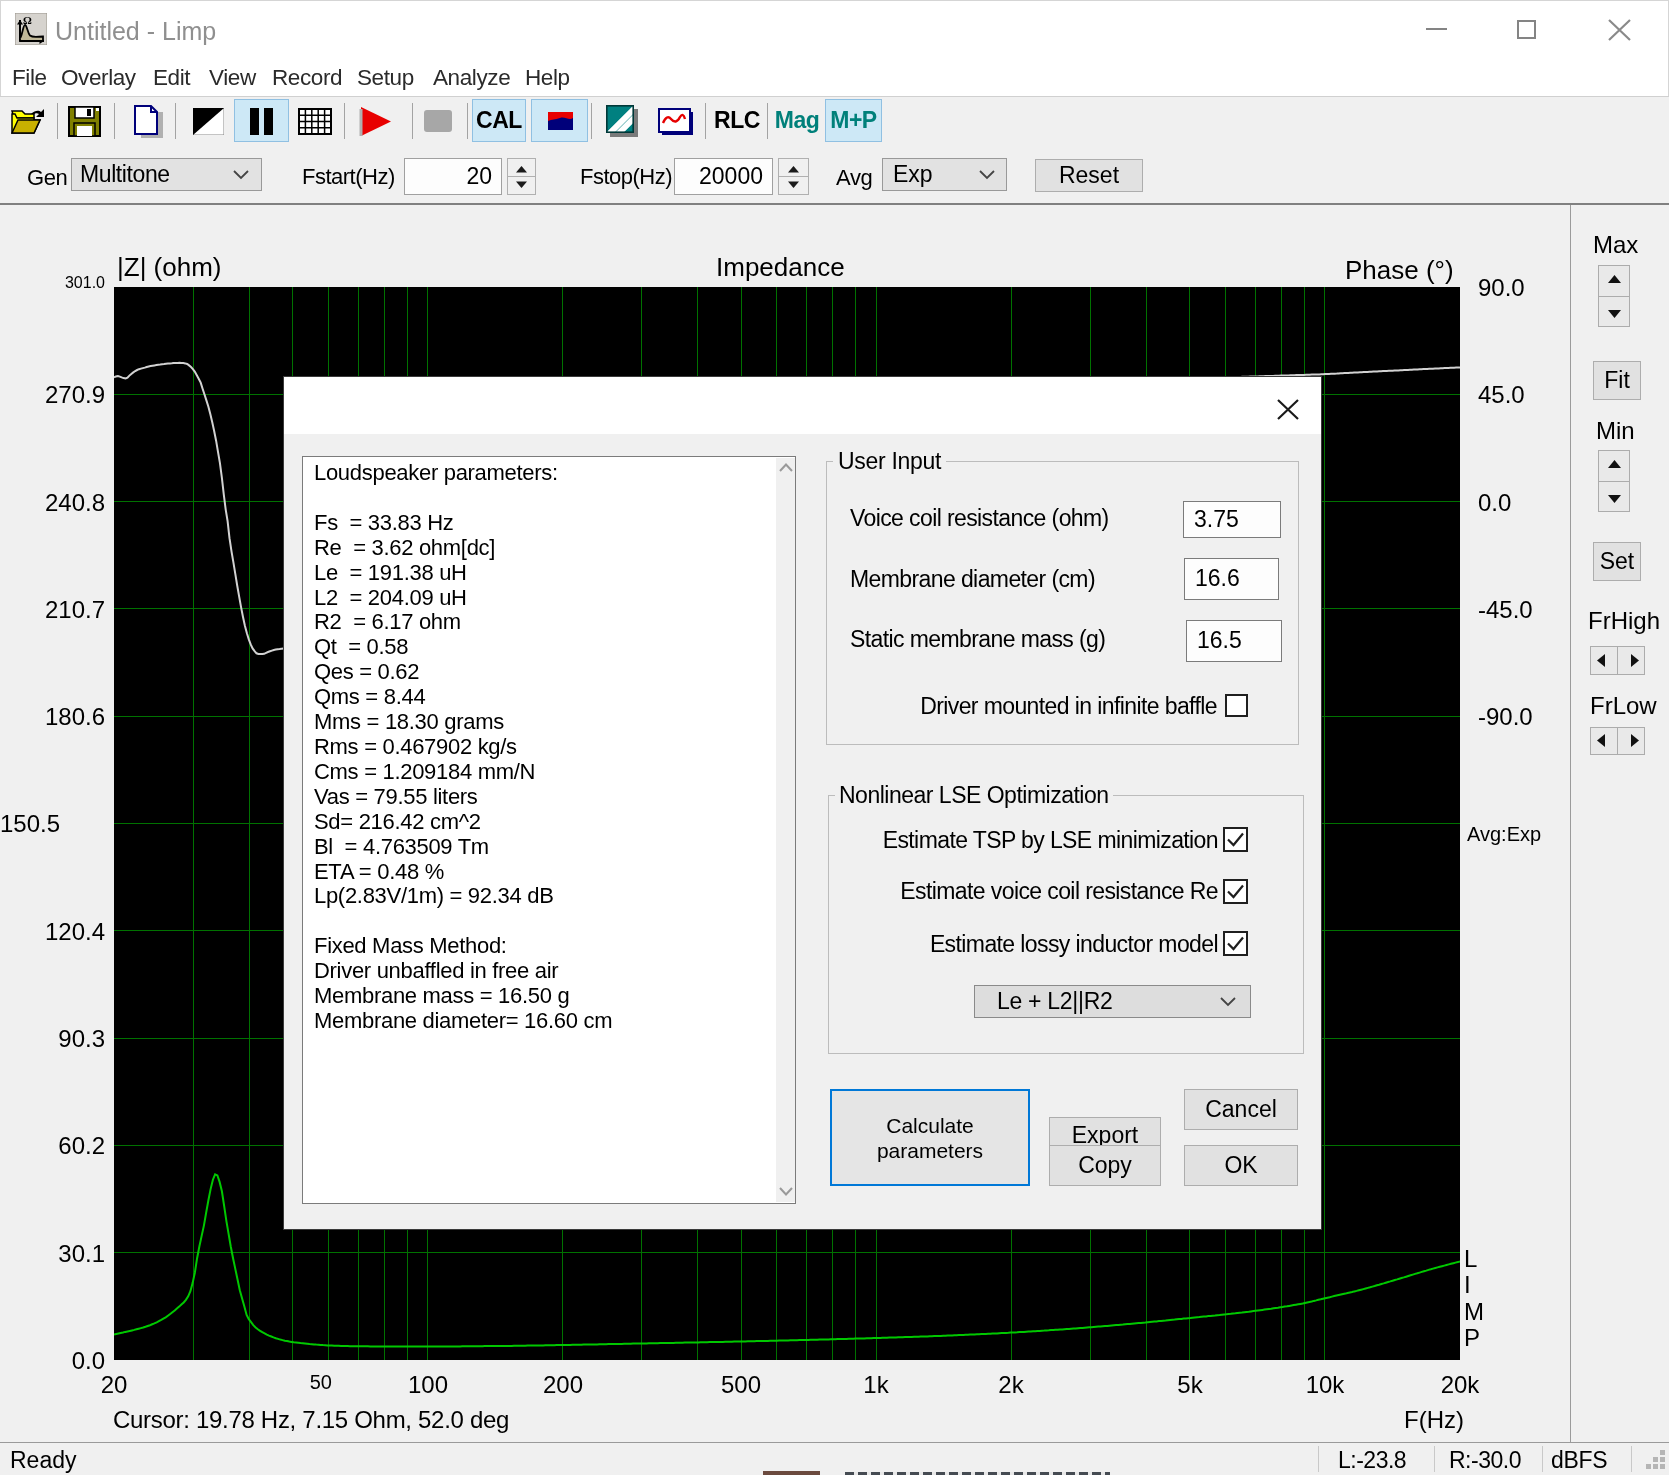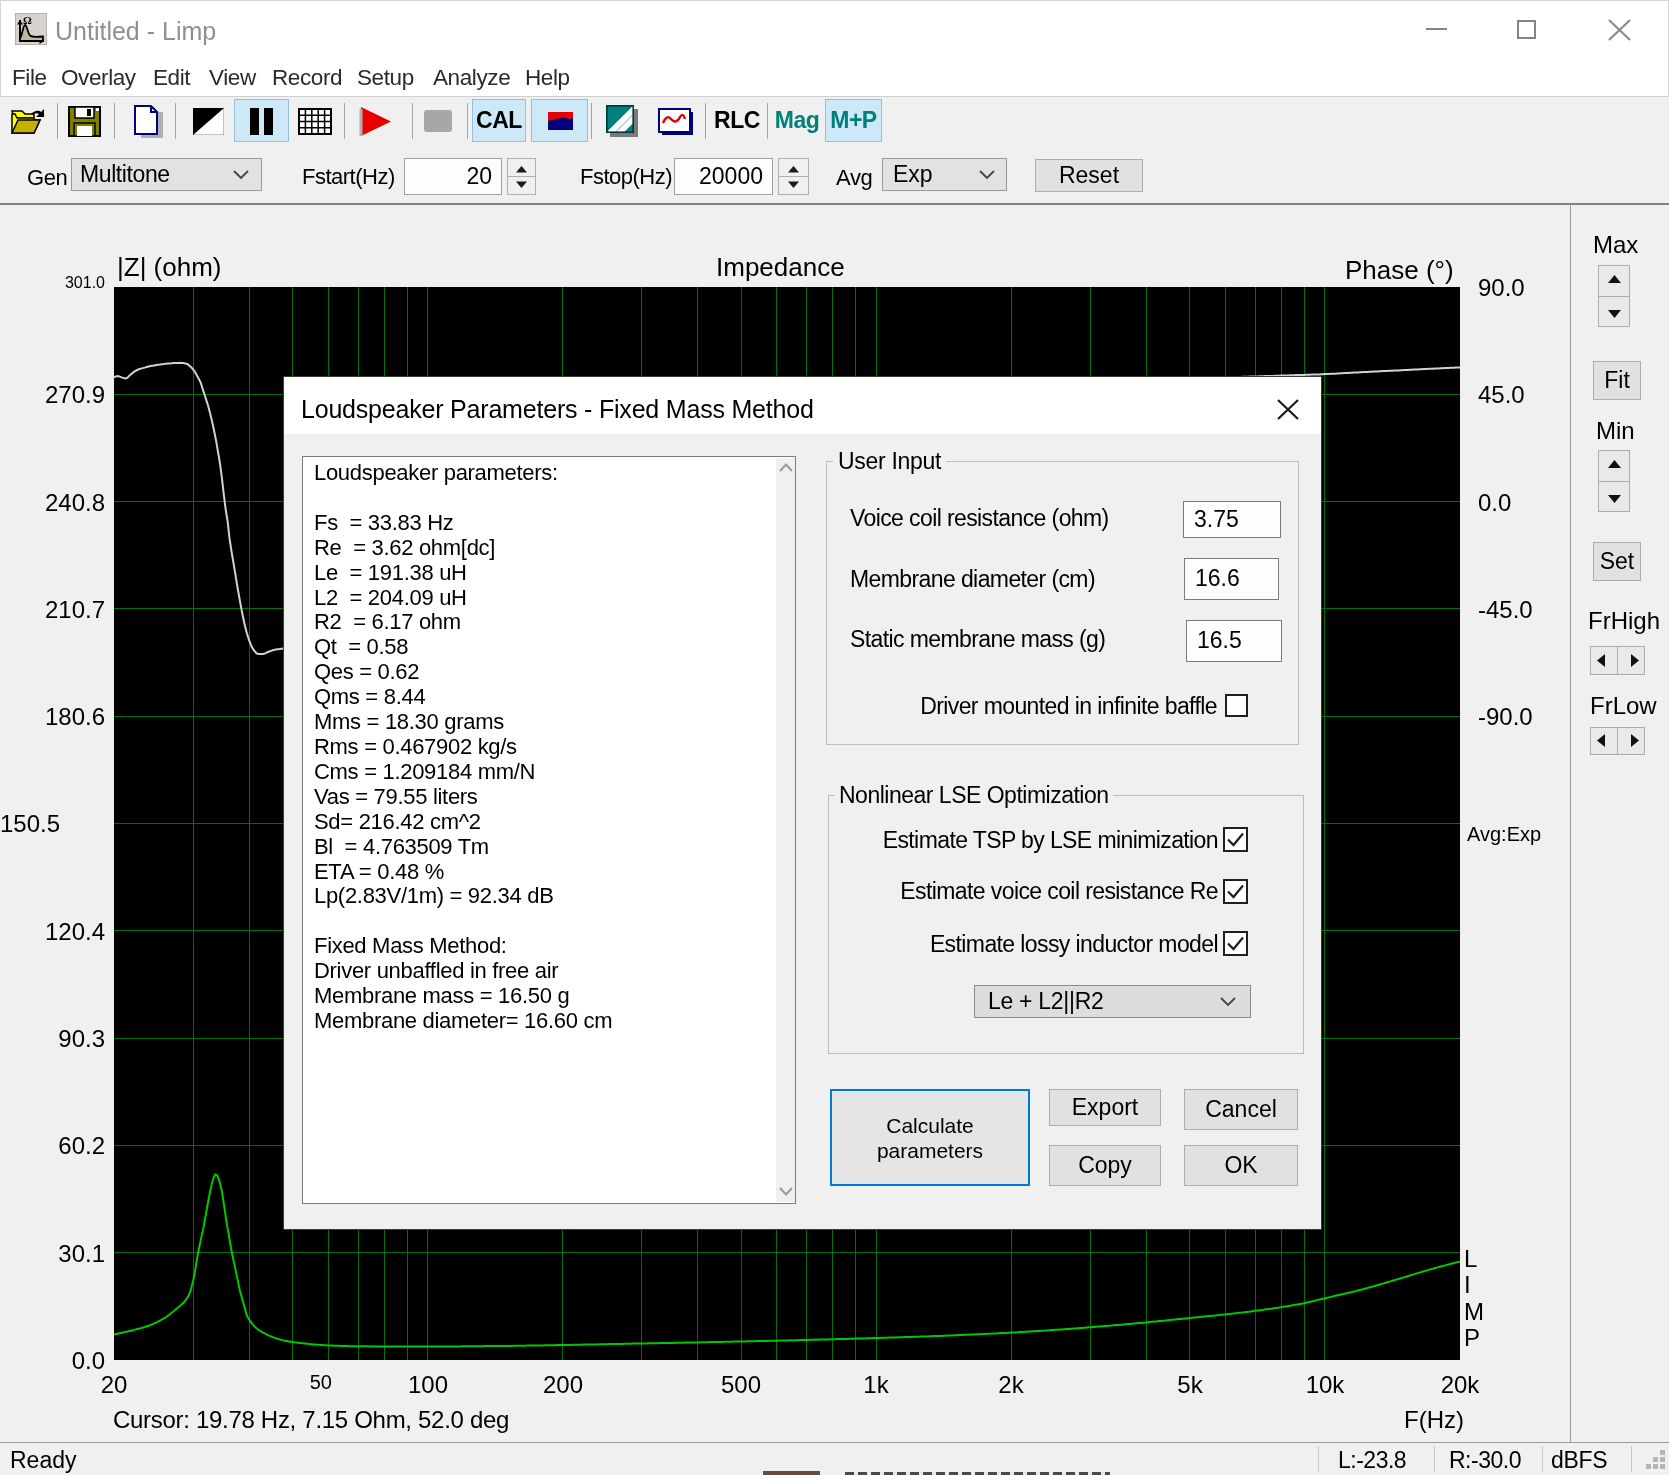--- a/index.html
+++ b/index.html
@@ -263,21 +263,20 @@
 <div class="lbl" style="left:1590px;top:692px;font-size:24px">FrLow</div>
 <div class="abs" style="left:1590px;top:727px;width:55px;height:28px;background:#e9e9e9;border:1px solid #acacac"></div>
 <div class="abs" style="left:1617px;top:727px;width:1px;height:28px;background:#acacac"></div>
 <svg class="abs" style="left:1597px;top:733px" width="42" height="15">
     <path d="M0 7.5 L8 1 V14 Z" fill="#111"></path>
     <path d="M42 7.5 L34 1 V14 Z" fill="#111"></path>
   </svg>
 
 <div class="abs" style="left:283px;top:376px;width:1039px;height:854px;background:#f0f0f0;border:1px solid #3a3a3a">
   <div class="abs" style="left:0;top:0;width:1037px;height:57px;background:#fff"></div>
-  <div class="lbl" style="left:17px;top:18px;font-size:25px;letter-spacing:-0.2px">Loudspeaker Parameters - Fixed Mass Method</div>
   <svg class="abs" style="left:993px;top:22px" width="22" height="21">
       <path d="M1 1 L21 20 M21 1 L1 20" stroke="#1a1a1a" stroke-width="2.2"></path>
     </svg>
 
   <div class="abs" style="left:18px;top:79px;width:494px;height:748px;background:#fff;border:1px solid #7b7b7b"></div>
   <div class="lbl" style="left:30px;top:84px;font-size:22px;line-height:24.9px;white-space:pre;letter-spacing:-0.3px">Loudspeaker parameters:<br>&nbsp;<br>Fs  = 33.83 Hz<br>Re  = 3.62 ohm[dc]<br>Le  = 191.38 uH<br>L2  = 204.09 uH<br>R2  = 6.17 ohm<br>Qt  = 0.58<br>Qes = 0.62<br>Qms = 8.44<br>Mms = 18.30 grams<br>Rms = 0.467902 kg/s<br>Cms = 1.209184 mm/N<br>Vas = 79.55 liters<br>Sd= 216.42 cm^2<br>Bl  = 4.763509 Tm<br>ETA = 0.48 %<br>Lp(2.83V/1m) = 92.34 dB<br>&nbsp;<br>Fixed Mass Method:<br>Driver unbaffled in free air<br>Membrane mass = 16.50 g<br>Membrane diameter= 16.60 cm</div>
   <div class="abs" style="left:492px;top:81px;width:19px;height:744px;background:#f0f0f0"></div>
   <svg class="abs" style="left:495px;top:86px" width="14" height="9">
       <path d="M1 8 L7 1.5 L13 8" stroke="#9a9a9a" stroke-width="2" fill="none"></path>
     </svg>
@@ -307,31 +306,31 @@
   <div class="abs" style="left:939px;top:502px;width:25px;height:25px;background:#fff;border:2px solid #1f1f1f"></div>
     <svg class="abs" style="left:939px;top:502px" width="25" height="25" viewBox="0 0 25 25">
       <path d="M5 12.5 L10.5 18 L20 6.5" stroke="#1f1f1f" stroke-width="2.2" fill="none"></path>
     </svg>
   <div class="lbl" style="left:576px;top:554px;width:358px;text-align:right;font-size:23px;letter-spacing:-0.6px">Estimate lossy inductor model</div>
   <div class="abs" style="left:939px;top:554px;width:25px;height:25px;background:#fff;border:2px solid #1f1f1f"></div>
     <svg class="abs" style="left:939px;top:554px" width="25" height="25" viewBox="0 0 25 25">
       <path d="M5 12.5 L10.5 18 L20 6.5" stroke="#1f1f1f" stroke-width="2.2" fill="none"></path>
     </svg>
   <div class="combo" style="left:690px;top:608px;width:277px;height:33px;background:#ddd;border-color:#8a8a8a">
-      <span style="margin-left:13px;letter-spacing:-0.3px">Le + L2||R2</span>
+      <span style="margin-left:22px;letter-spacing:-0.3px">Le + L2||R2</span>
       <svg style="position:absolute;right:14px;top:11px" width="16" height="10">
         <path d="M1 1 L8 8 L15 1" stroke="#444" stroke-width="1.8" fill="none"></path>
       </svg>
     </div>
 
   <div class="abs" style="left:546px;top:712px;width:200px;height:97px;background:#e5e5e5;border:2px solid #0078d7;display:flex;flex-direction:column;align-items:center;justify-content:center;font-size:21px;line-height:25px">
       <div>Calculate</div>
       <div>parameters</div>
     </div>
-  <div class="btn" style="left:765px;top:712px;width:112px;height:37px">Export</div>
+  <div class="btn" style="left:765px;top:740px;width:112px;height:37px">Export</div>
   <div class="btn" style="left:900px;top:712px;width:114px;height:41px">Cancel</div>
   <div class="btn" style="left:765px;top:768px;width:112px;height:41px">Copy</div>
   <div class="btn" style="left:900px;top:768px;width:114px;height:41px">OK</div>
 </div>
 
 <div class="abs" style="left:0;top:1442px;width:1669px;height:33px;background:#f0f0f0;border-top:1px solid #9a9a9a"></div>
 <div class="lbl" style="left:10px;top:1447px;font-size:23px">Ready</div>
 <div class="abs" style="left:1318px;top:1446px;width:1px;height:26px;background:#c9c9c9"></div>
 <div class="abs" style="left:1434px;top:1446px;width:1px;height:26px;background:#c9c9c9"></div>
 <div class="abs" style="left:1542px;top:1446px;width:1px;height:26px;background:#c9c9c9"></div>

